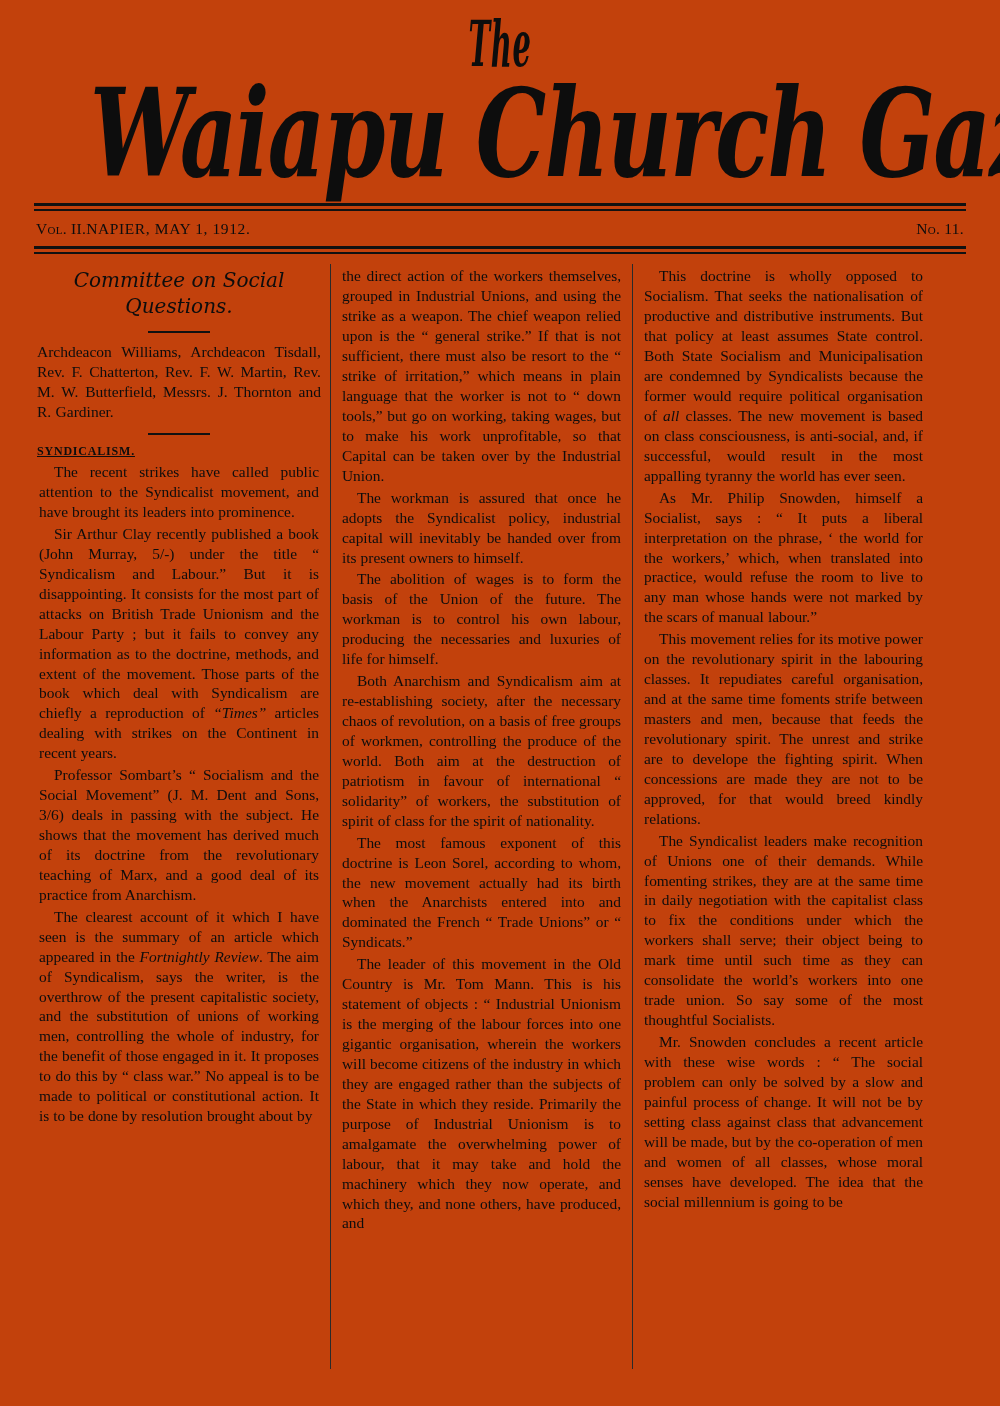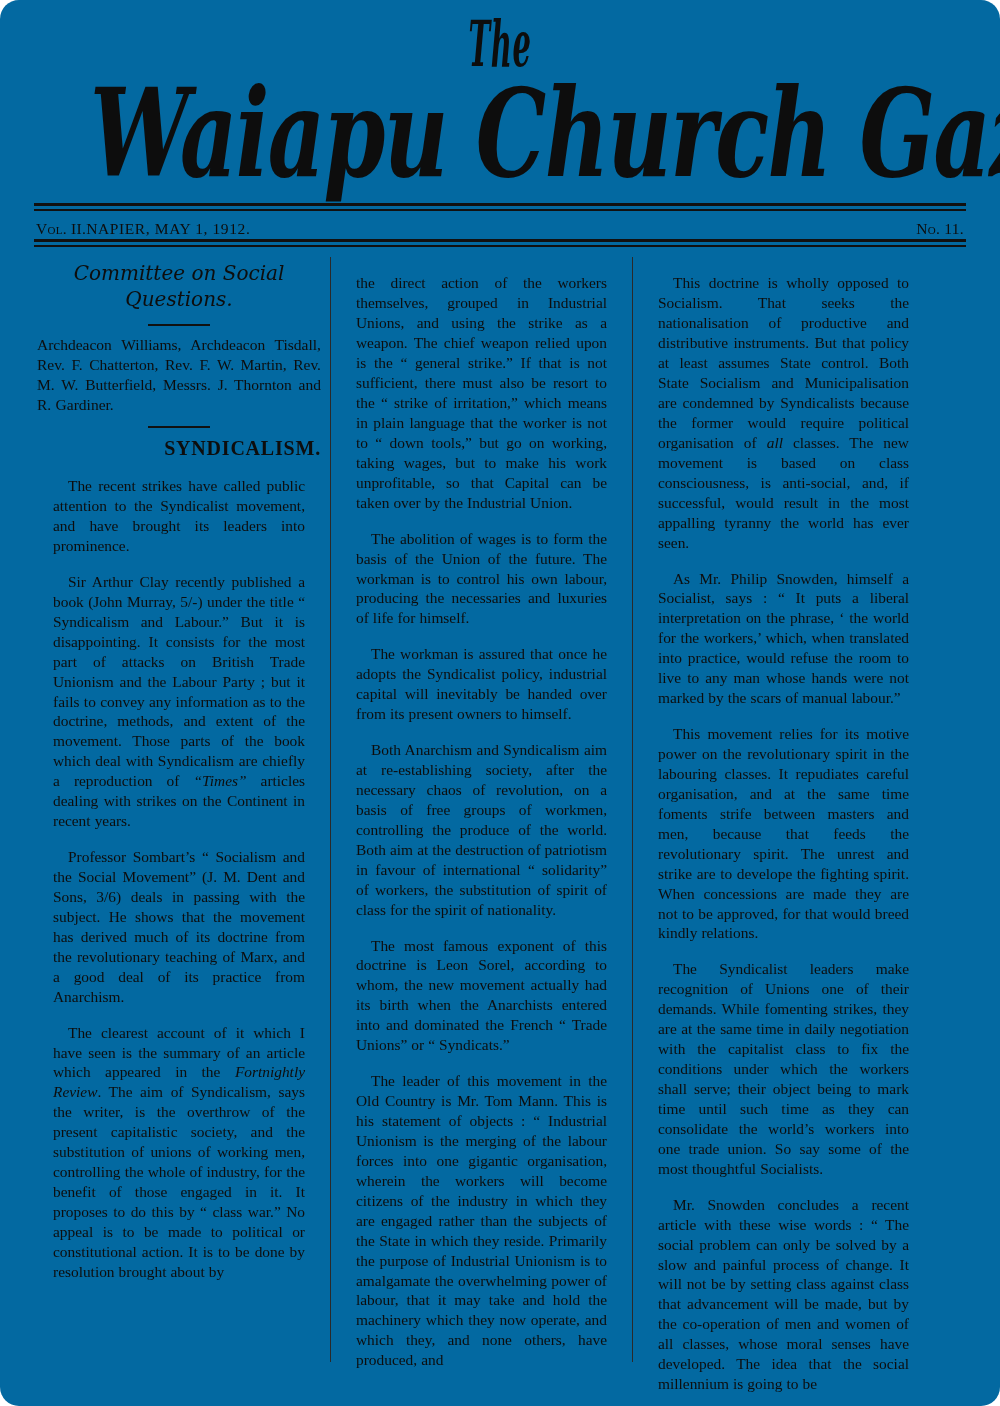--- a/index.html
+++ b/index.html
@@ -12,23 +12,22 @@
     height: 1406px;
     position: relative;
     font-family: "Liberation Serif", "DejaVu Serif", serif;
     color: #0d0d0d;
     overflow: hidden;
   }
 
   .page {
     position: absolute;
     inset: 0;
-    background: #0369a1;
+    background: #c2410c;
     padding: 0;
-    border-radius: 19px;
   }
 
   
   .masthead {
     text-align: center;
     padding-top: 14px;
   }
   .mast-the {
     font-family: "DejaVu Serif", serif;
     font-weight: 700;
@@ -64,21 +63,21 @@
     height: 3px;
     box-sizing: content-box;
   }
   .rule-double.top { margin-top: 22px; }
 
   .volline {
     margin: 0 34px;
     display: flex;
     align-items: baseline;
     justify-content: space-between;
-    padding: 9px 2px 1px 2px;
+    padding: 9px 2px 8px 2px;
     font-size: 15.5px;
     letter-spacing: 0.3px;
   }
   .volline .vol,
   .volline .no {
     font-variant: small-caps;
     white-space: nowrap;
   }
   .volline .center {
     font-size: 15.5px;
@@ -126,33 +125,34 @@
     font-size: 15.5px;
     line-height: 1.30;
     text-align: justify;
     text-align-last: left;
     margin: 0;
     text-indent: 0;
     word-spacing: 0.5px;
   }
 
   .section-head {
-    text-align: right;
-    font-size: 20px;
+    text-align: left;
+    font-size: 12px;
     font-weight: 700;
     letter-spacing: 0.8px;
     margin: 2px 0 3px 0;
+    text-decoration: underline;
   }
 
   p.body {
     font-size: 15.4px;
     line-height: 1.295;
     text-align: justify;
     text-indent: 15px;
-    margin: 16px;
+    margin: 2px;
     word-spacing: 0.2px;
     hyphens: none;
   }
   p.body.cont { text-indent: 0; }
   p.body i { font-style: italic; }
 </style>
 </head>
 <body>
 
 <div class="page">
@@ -182,22 +182,22 @@
       <div class="section-head">SYNDICALISM.</div>
 
       <p class="body">The recent strikes have called public attention to the Syndicalist movement, and have brought its leaders into prominence.</p>
       <p class="body"><span>Sir Arthur Clay recently published a book (John Murray, 5/-) under the title “ Syndicalism and Labour.” But it is disappointing. It consists for the most part of attacks on British Trade Unionism and the Labour Party ; but it fails to convey any information as to the doctrine, methods, and extent of the movement. Those parts of the book which deal with Syndicalism are chiefly a reproduction of </span><i>“Times”</i><span> articles dealing with strikes on the Continent in recent years.</span></p>
       <p class="body">Professor Sombart’s “ Socialism and the Social Movement” (J. M. Dent and Sons, 3/6) deals in passing with the subject. He shows that the movement has derived much of its doctrine from the revolutionary teaching of Marx, and a good deal of its practice from Anarchism.</p>
       <p class="body"><span>The clearest account of it which I have seen is the summary of an article which appeared in the </span><i>Fortnightly Review</i><span>. The aim of Syndicalism, says the writer, is the overthrow of the present capitalistic society, and the substitution of unions of working men, controlling the whole of industry, for the benefit of those engaged in it. It proposes to do this by “ class war.” No appeal is to be made to political or constitutional action. It is to be done by resolution brought about by</span></p>
     </div>
 
     <div class="col">
       <p class="body cont">the direct action of the workers themselves, grouped in Industrial Unions, and using the strike as a weapon. The chief weapon relied upon is the “ general strike.” If that is not sufficient, there must also be resort to the “ strike of irritation,” which means in plain language that the worker is not to “ down tools,” but go on working, taking wages, but to make his work unprofitable, so that Capital can be taken over by the Industrial Union.</p>
+      <p class="body">The workman is assured that once he adopts the Syndicalist policy, industrial capital will inevitably be handed over from its present owners to himself.</p>
       <p class="body">The abolition of wages is to form the basis of the Union of the future. The workman is to control his own labour, producing the necessaries and luxuries of life for himself.</p>
-      <p class="body">The workman is assured that once he adopts the Syndicalist policy, industrial capital will inevitably be handed over from its present owners to himself.</p>
       <p class="body">Both Anarchism and Syndicalism aim at re-establishing society, after the necessary chaos of revolution, on a basis of free groups of workmen, controlling the produce of the world. Both aim at the destruction of patriotism in favour of international “ solidarity” of workers, the substitution of spirit of class for the spirit of nationality.</p>
       <p class="body">The most famous exponent of this doctrine is Leon Sorel, according to whom, the new movement actually had its birth when the Anarchists entered into and dominated the French “ Trade Unions” or “ Syndicats.”</p>
       <p class="body">The leader of this movement in the Old Country is Mr. Tom Mann. This is his statement of objects : “ Industrial Unionism is the merging of the labour forces into one gigantic organisation, wherein the workers will become citizens of the industry in which they are engaged rather than the subjects of the State in which they reside. Primarily the purpose of Industrial Unionism is to amalgamate the overwhelming power of labour, that it may take and hold the machinery which they now operate, and which they, and none others, have produced, and</p>
     </div>
 
     <div class="col">
       <p class="body"><span>This doctrine is wholly opposed to Socialism. That seeks the nationalisation of productive and distributive instruments. But that policy at least assumes State control. Both State Socialism and Municipalisation are condemned by Syndicalists because the former would require political organisation of </span><i>all</i><span> classes. The new movement is based on class consciousness, is anti-social, and, if successful, would result in the most appalling tyranny the world has ever seen.</span></p>
       <p class="body">As Mr. Philip Snowden, himself a Socialist, says : “ It puts a liberal interpretation on the phrase, ‘ the world for the workers,’ which, when translated into practice, would refuse the room to live to any man whose hands were not marked by the scars of manual labour.”</p>
       <p class="body">This movement relies for its motive power on the revolutionary spirit in the labouring classes. It repudiates careful organisation, and at the same time foments strife between masters and men, because that feeds the revolutionary spirit. The unrest and strike are to develope the fighting spirit. When concessions are made they are not to be approved, for that would breed kindly relations.</p>
       <p class="body">The Syndicalist leaders make recognition of Unions one of their demands. While fomenting strikes, they are at the same time in daily negotiation with the capitalist class to fix the conditions under which the workers shall serve; their object being to mark time until such time as they can consolidate the world’s workers into one trade union. So say some of the most thoughtful Socialists.</p>

